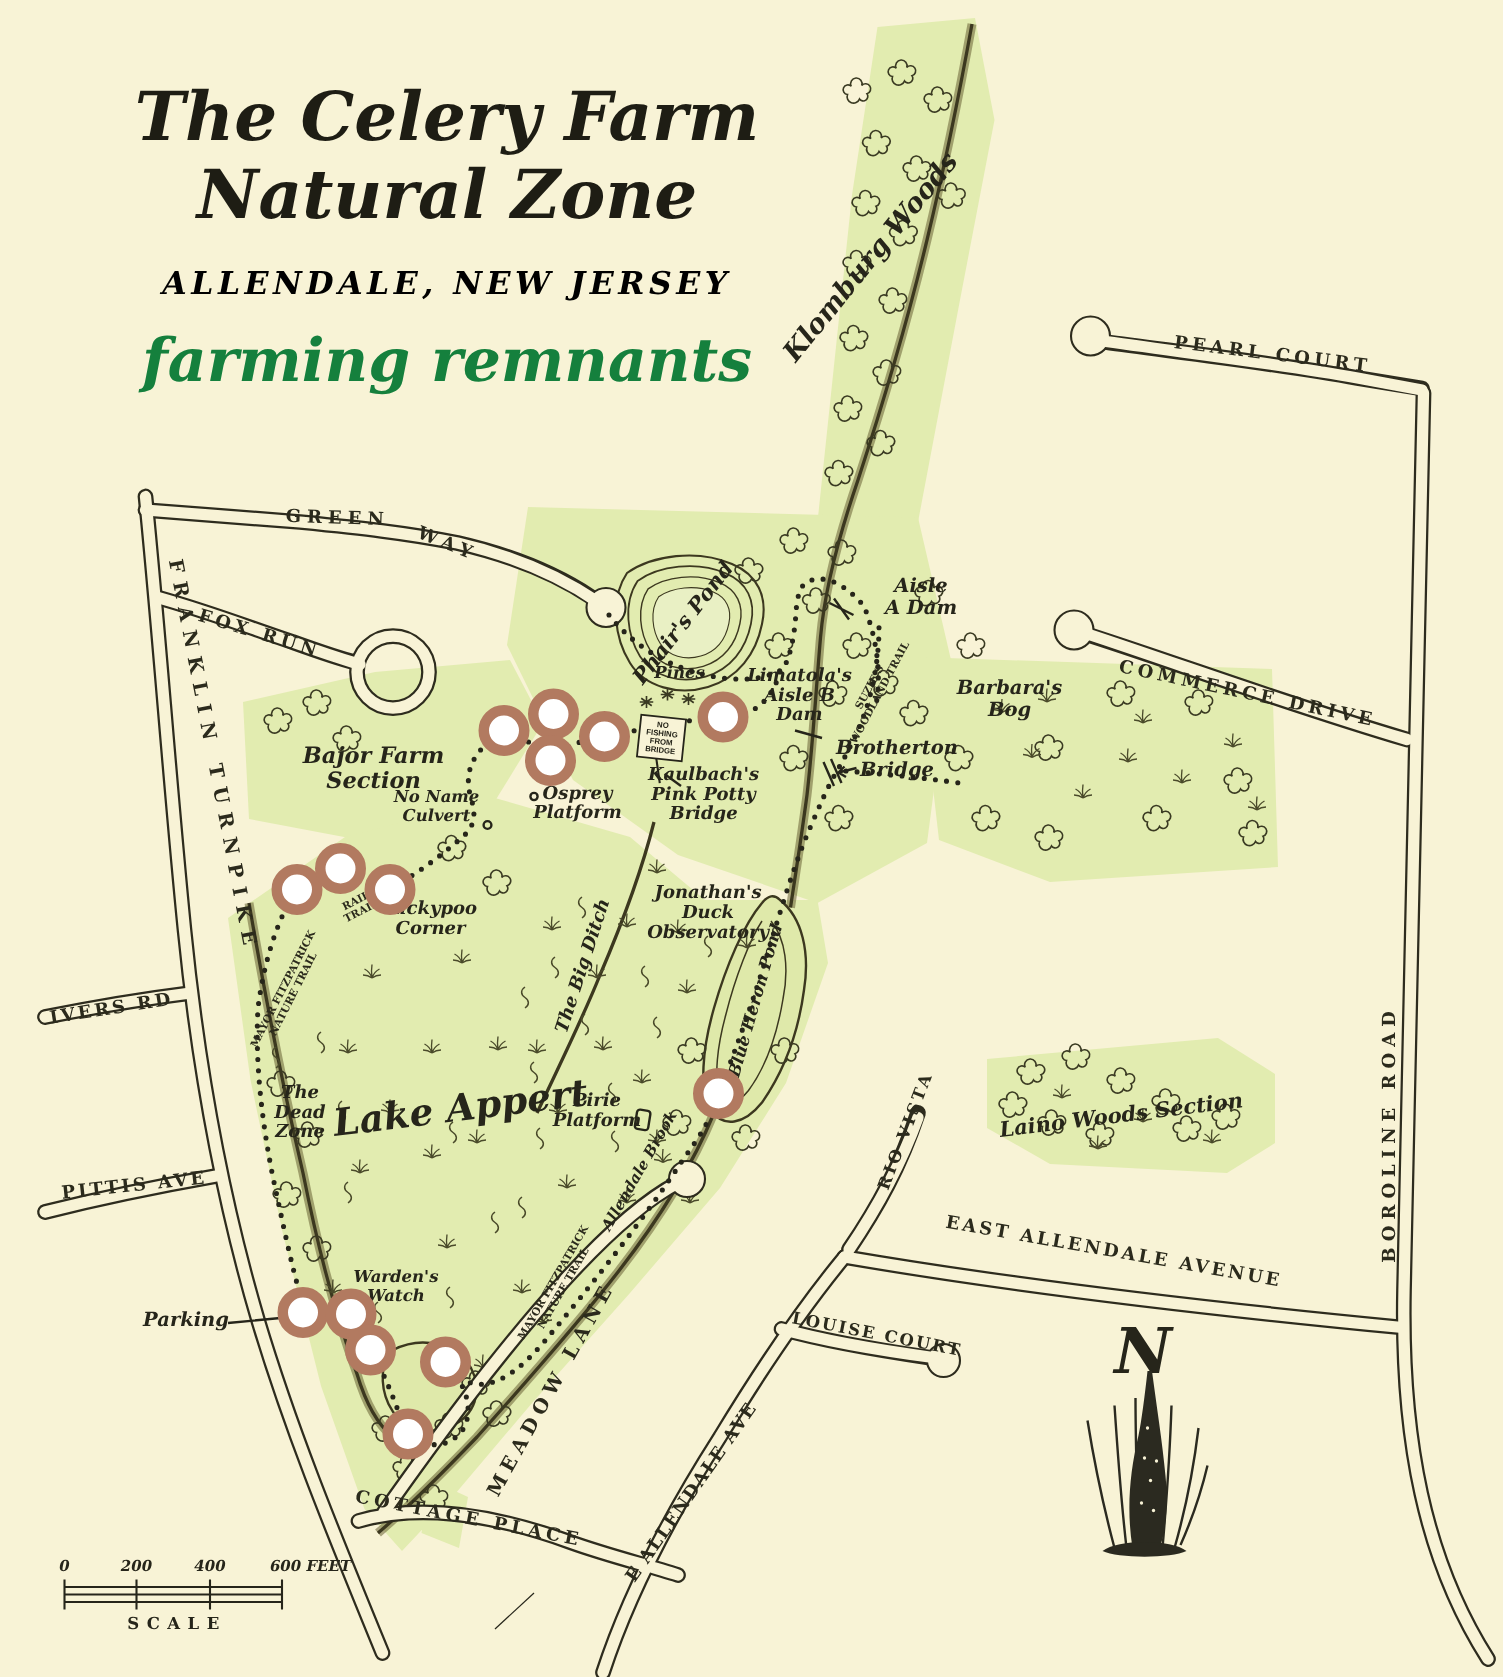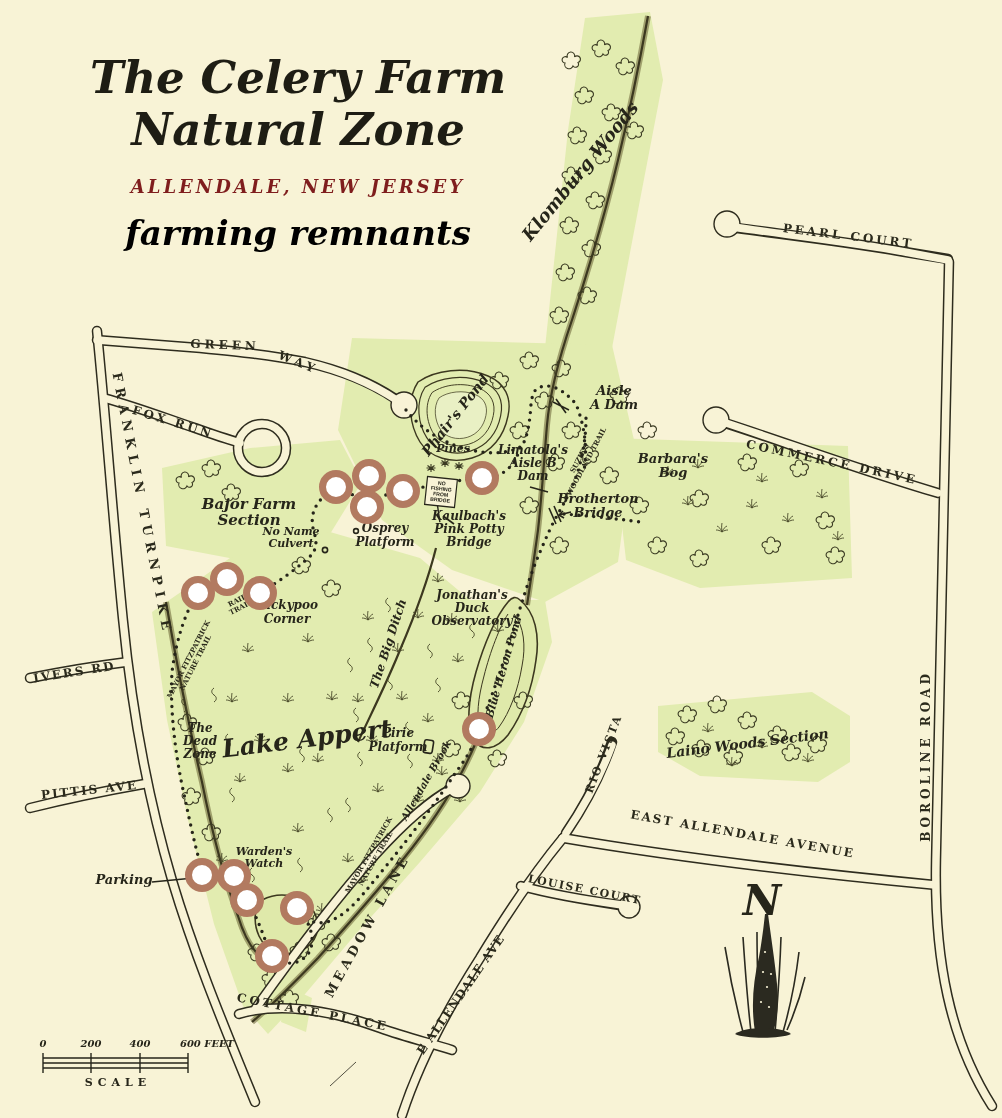--- a/index.html
+++ b/index.html
@@ -4,22 +4,22 @@
 <style>
   html,body{margin:0;padding:0;}
   body{
     width:1002px;height:1118px;position:relative;overflow:hidden;
     background:#f8f3d6;
     font-family:"DejaVu Serif",serif;
   }
   #map-svg{position:absolute;left:0;top:0;}
   .title-block{position:absolute;left:88px;top:52px;width:420px;text-align:center;z-index:5;}
   .title-line{font-style:italic;font-weight:bold;font-size:45px;line-height:1.16;color:#1e1d14;}
-  .title-sub{font-style:italic;font-weight:600;font-size:18px;letter-spacing:3px;color:#7f1d1d;margin-top:20px;}
-  .title-note{font-style:italic;font-weight:bold;font-size:34px;color:#000000;margin-top:16px;}
+  .title-sub{font-style:italic;font-weight:600;font-size:21px;letter-spacing:3px;color:#000000;margin-top:20px;}
+  .title-note{font-style:italic;font-weight:bold;font-size:40px;color:#15803d;margin-top:16px;}
   text{text-anchor:middle;}
   .lbl-road{font-family:"DejaVu Serif",serif;fill:#2b2a1c;font-weight:600;}
   .lbl-feat{font-family:"DejaVu Serif",serif;font-style:italic;font-weight:600;fill:#26251a;}
   .lbl-trail{font-family:"DejaVu Serif",serif;fill:#2b2a1c;font-weight:600;}
   .lbl-big{font-weight:700;}
   .sign-text{font-family:"Liberation Sans",sans-serif;font-weight:700;fill:#26251a;}
   .compass-n{font-family:"DejaVu Serif",serif;font-style:italic;font-weight:bold;font-size:42px;fill:#26251a;}
   .scale-num{font-family:"DejaVu Serif",serif;font-style:italic;font-weight:600;font-size:10px;fill:#26251a;}
   .scale-cap{font-family:"DejaVu Serif",serif;font-weight:600;font-size:11px;letter-spacing:5px;fill:#26251a;}
 </style>

